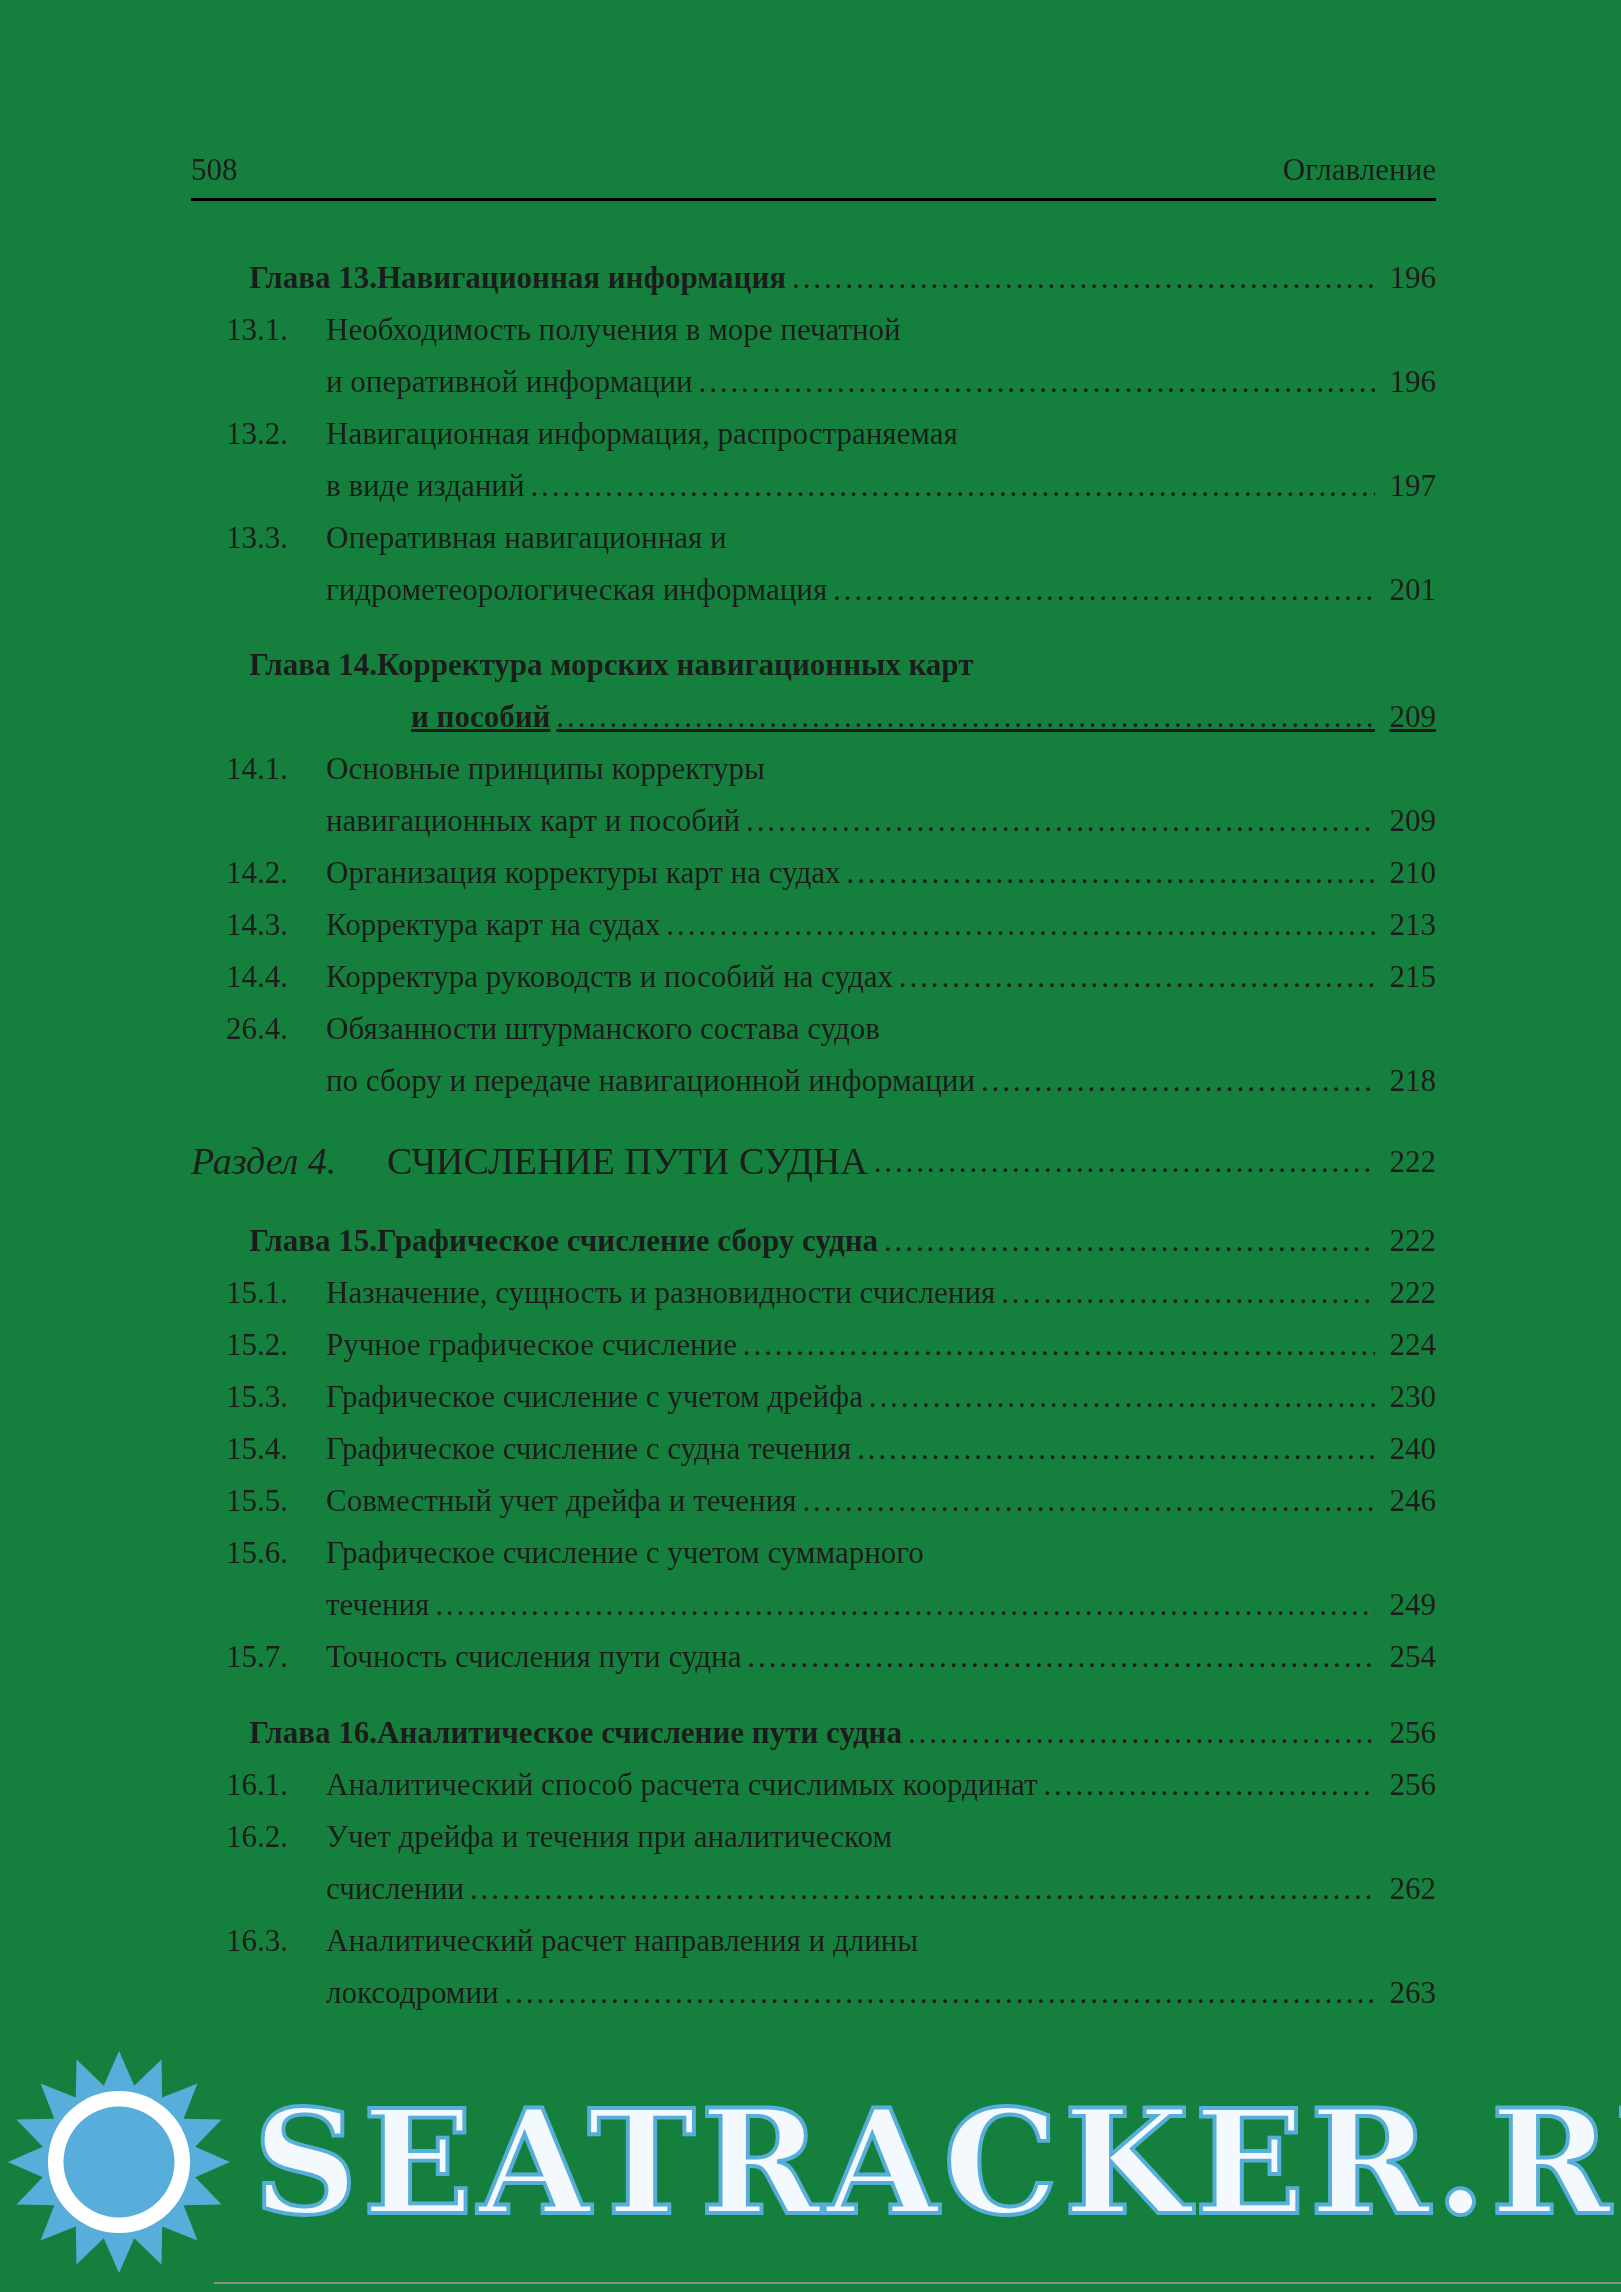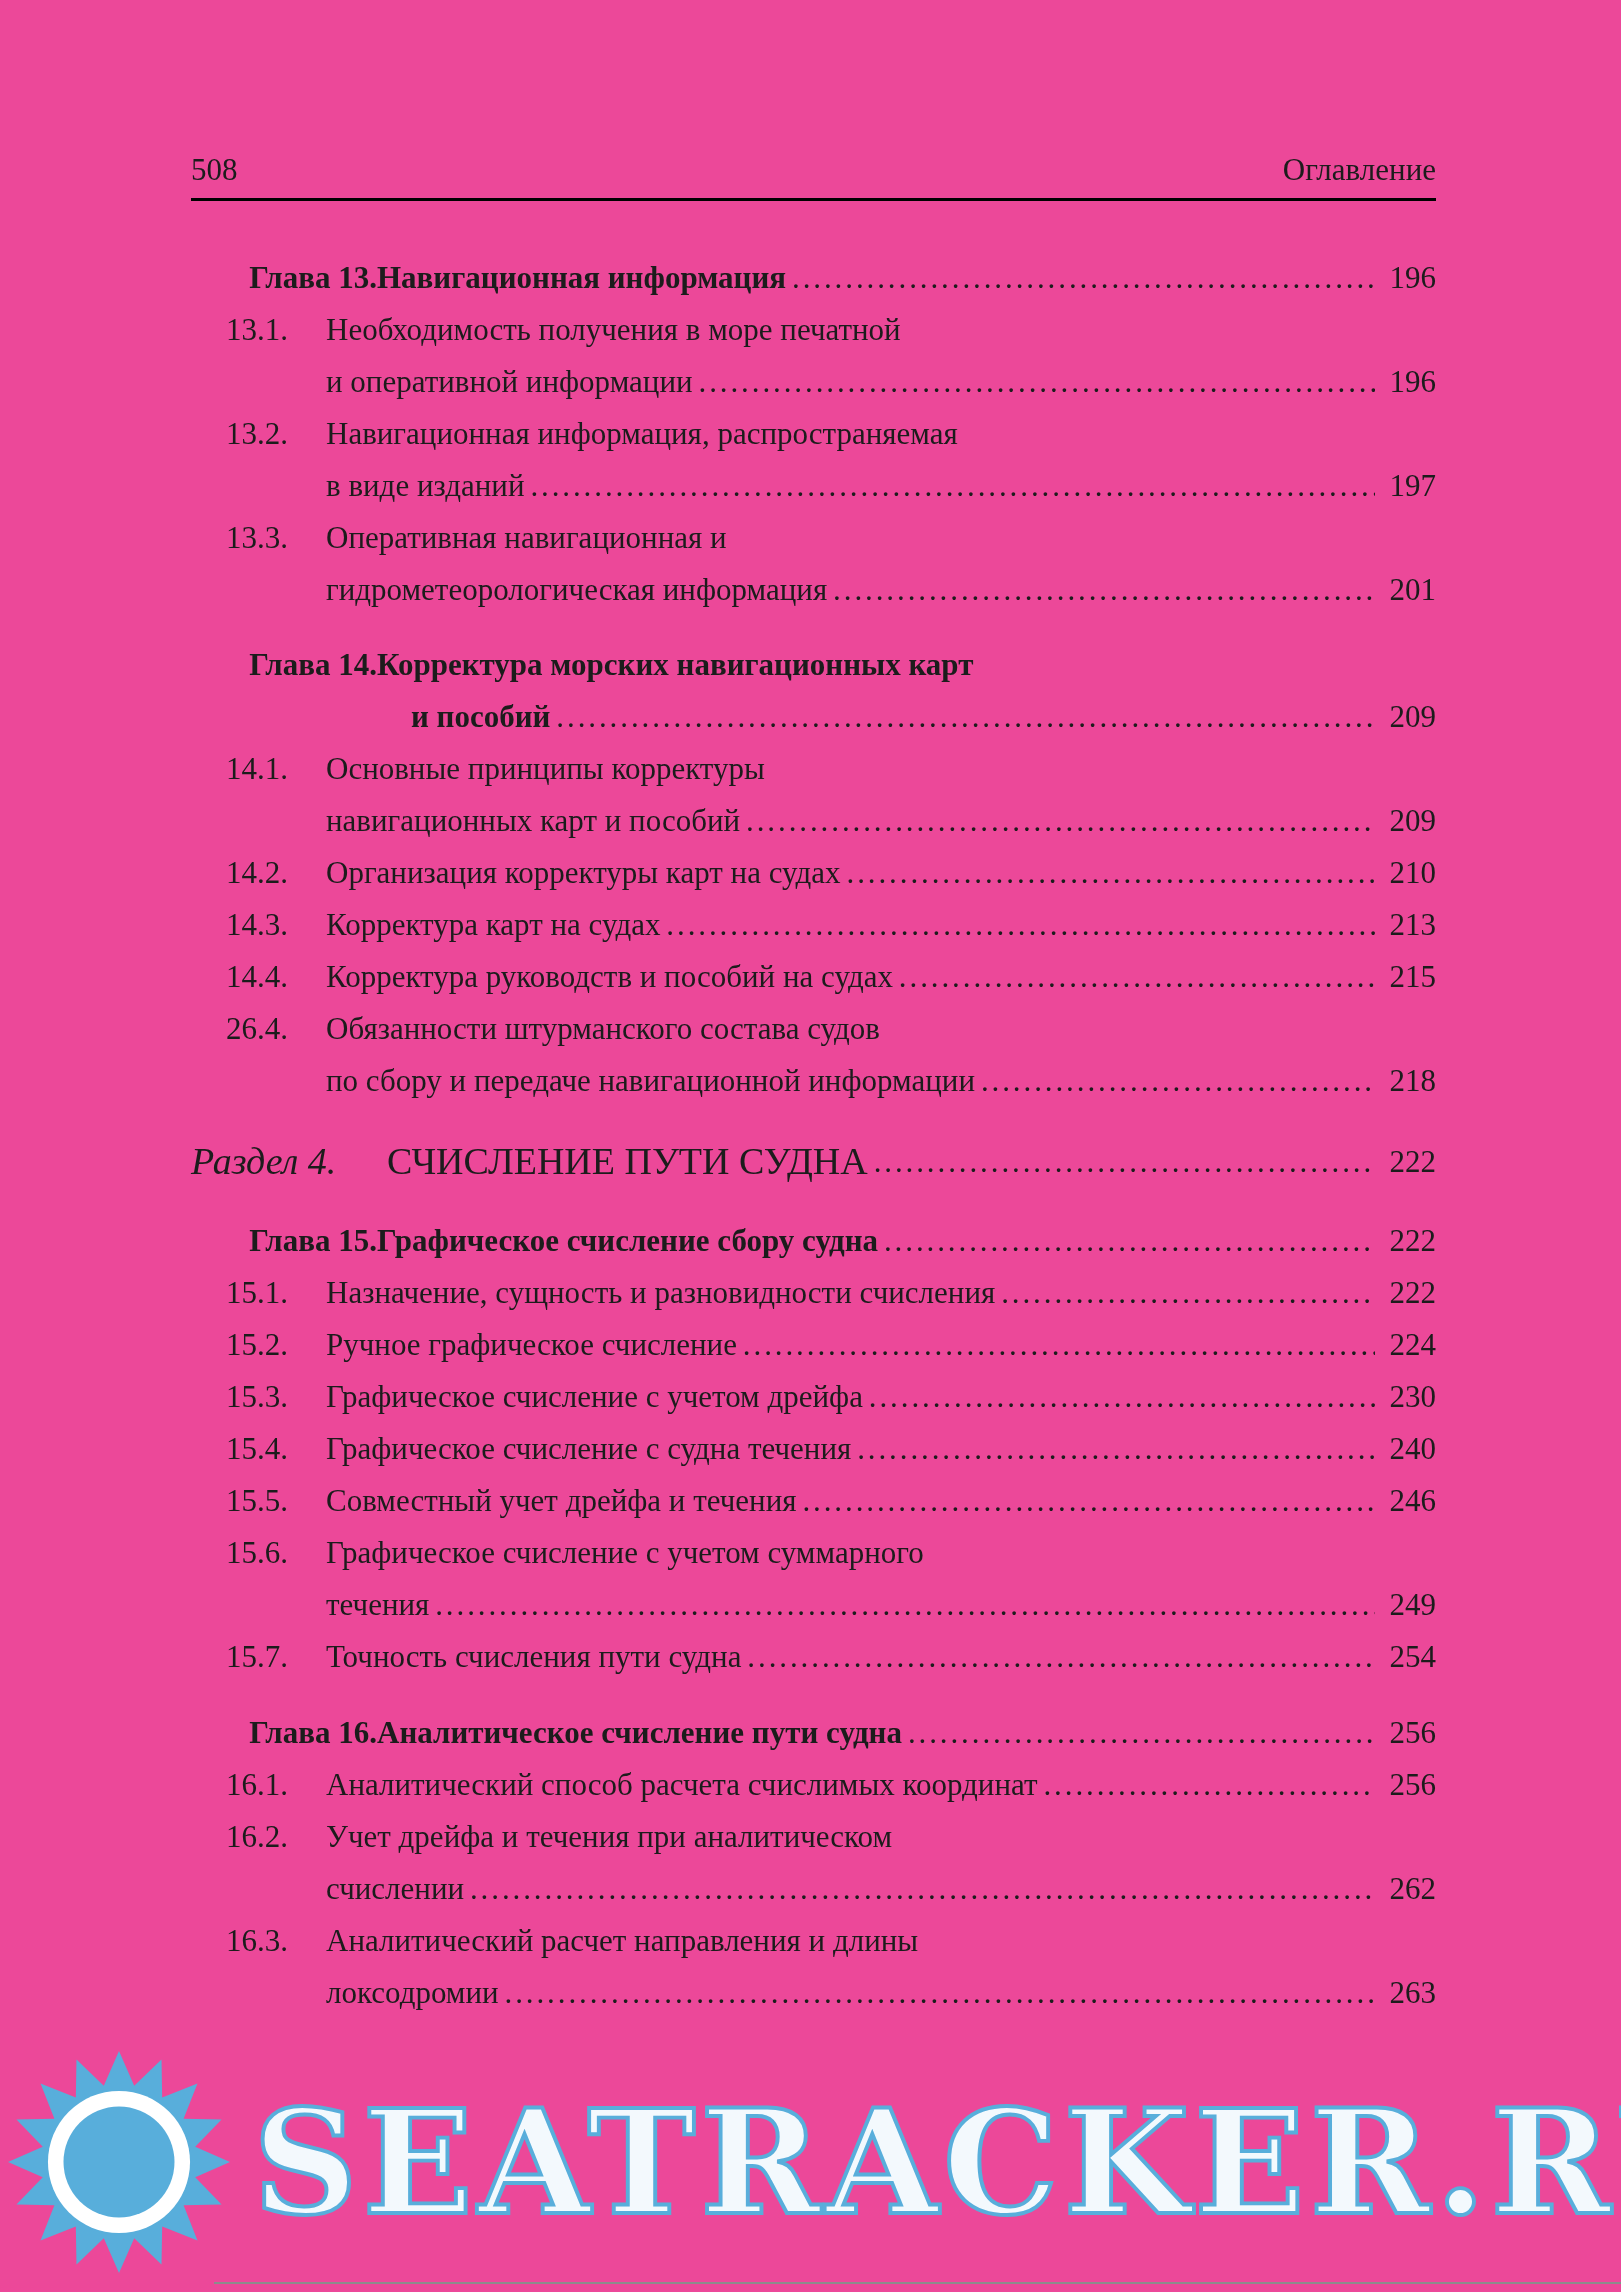--- a/index.html
+++ b/index.html
@@ -1,19 +1,19 @@
 <!DOCTYPE html>
 <html lang="ru"><head>
 <meta charset="utf-8">
 <style>
   html,body { margin:0; padding:0; background:#ffffff; }
   .page {
     position:relative;
     width:1621px; height:2293px;
-    background:#ec4899;
+    background:#15803d;
     overflow:hidden;
     font-family:"Liberation Serif", serif;
     color:#1c1c1c;
   }
   .content {
     position:absolute;
     left:191px; top:152px;
     width:1245px;
   }
   .hdr {
@@ -32,21 +32,21 @@
     display:flex;
     align-items:baseline;
     line-height:52px;
     font-size:31px;
     white-space:nowrap;
   }
   .toc-row.gap { margin-top:23.5px; }
   .indent-chap { padding-left:0; }
   .indent-sub { padding-left:35px; }
   .indent-cont { padding-left:135px; }
-  .indent-chapcont { padding-left:220px; }
+  .indent-chapcont { padding-left:220px;text-decoration:underline; }
   .num { flex:0 0 auto; }
   .style-item .num { width:100px; }
   .style-chapter .num { width:186px;text-align:right; }
   .style-section .num { width:196px; font-style:italic; }
   .style-chapter .num, .style-chapter .txt { font-weight:bold; }
   .style-section { font-size:38px; line-height:61px;align-items:flex-end; }
   .txt { flex:0 0 auto; }
   .dots {
     flex:1 1 auto;
     overflow:hidden;

